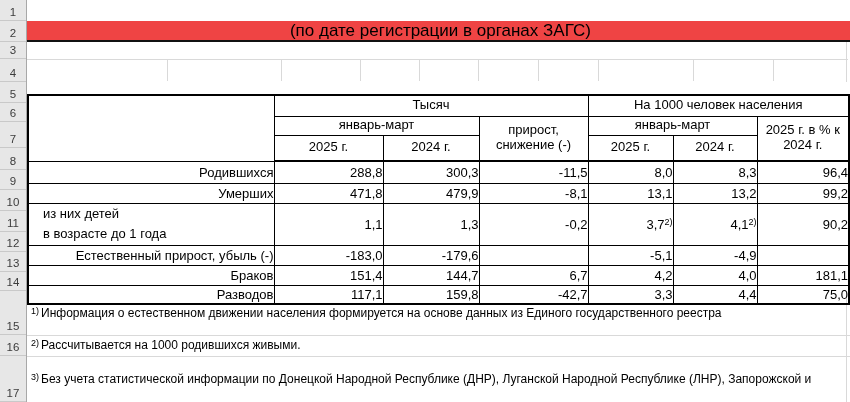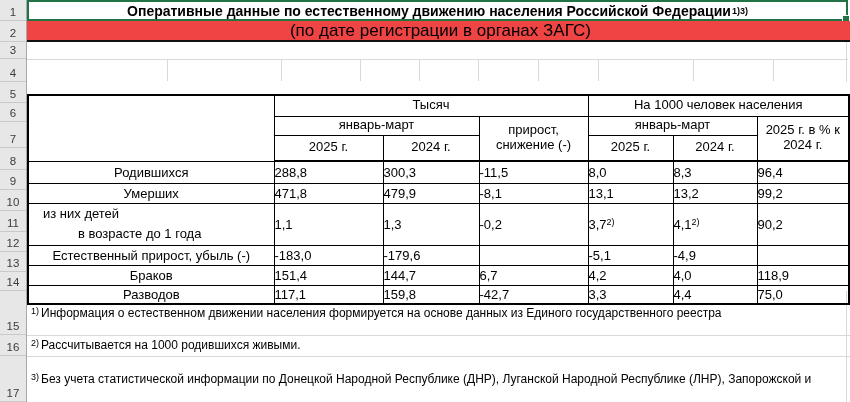--- a/index.html
+++ b/index.html
@@ -27,28 +27,28 @@
   .vgrid{width:1px;background:#d9d9d9;}
   
   table.main{left:27px;top:94px;border-collapse:collapse;table-layout:fixed;
       width:821px;font-size:13px;}
   table.main{border:2px solid #000;}
   table.main td{border:1px solid #000;vertical-align:middle;box-sizing:border-box;
       overflow:hidden;white-space:nowrap;padding:0;}
   td.hc{text-align:center;line-height:1.15;}
   td.tL{border-left-width:2px;}
   .hbot{border-bottom-width:2px !important;margin-top:30px;}
-  td.lbl{text-align:center;padding-left:5px;}
-  td.num{}
+  td.lbl{text-align:right;padding-left:5px;}
+  td.num{text-align:right;}
   td.c1{padding-right:24px;} td.c2{padding-right:14px;} td.c3{padding-right:14px;}
   td.c4{padding-right:24px;} td.c5{padding-right:22px;} td.c6{padding-right:15px;}
   td.vb{vertical-align:bottom;padding-bottom:3px;}
   td.lblblk{vertical-align:top;padding-left:0;padding-top:1px;}
   .blk1{padding-left:14px;line-height:20px;}
-  .blk2{padding-left:14px;line-height:20px;margin-left:35px;}
+  .blk2{padding-left:14px;line-height:20px;}
   .cellsup{font-size:9px;vertical-align:4px;}
   
   .fn{left:27px;box-sizing:border-box;padding-left:4px;display:flex;
       flex-direction:column;justify-content:center;font-size:12px;line-height:19px;}
   .fn sup{font-size:9px;vertical-align:3px;margin-right:2px;}
 </style>
 </head>
 <body>
 
 <div class="sheet">
@@ -115,25 +115,20 @@
   <div class="abs vgrid" style="left:478px;top:59px;height:22px;"></div>
   <div class="abs vgrid" style="left:538px;top:59px;height:22px;"></div>
   <div class="abs vgrid" style="left:598px;top:59px;height:22px;"></div>
   <div class="abs vgrid" style="left:693px;top:59px;height:22px;"></div>
   <div class="abs vgrid" style="left:773px;top:59px;height:22px;"></div>
   <div class="abs vgrid" style="left:846px;top:42px;height:40px;"></div>
   <div class="abs hgrid" style="left:27px;top:335px;width:823px;"></div>
   <div class="abs hgrid" style="left:27px;top:356px;width:823px;"></div>
   <div class="abs vgrid" style="left:846px;top:291px;height:111px;"></div>
 
-  <div class="abs title-cell">
-    <span>Оперативные данные по естественному движению населения Российской Федерации</span>
-      <sup>1)3)</sup>
-    <div class="fill-handle"></div>
-  </div>
 
   <div class="abs subtitle-cell">
     <span>(по дате регистрации в органах ЗАГС)</span>
   </div>
 
   <table class="abs main">
     <colgroup>
       <col style="width:246px">
         <col style="width:109px">
         <col style="width:96px">
@@ -206,21 +201,21 @@
       <td class="num c5">-4,9</td>
       <td class="num c6"></td>
     </tr>
     <tr style="height:20px">
       <td class="lbl">Браков</td>
       <td class="num c1">151,4</td>
       <td class="num c2">144,7</td>
       <td class="num c3">6,7</td>
       <td class="num c4 tL">4,2</td>
       <td class="num c5">4,0</td>
-      <td class="num c6">118,9</td>
+      <td class="num c6">181,1</td>
     </tr>
     <tr style="height:19px">
       <td class="lbl">Разводов</td>
       <td class="num c1">117,1</td>
       <td class="num c2">159,8</td>
       <td class="num c3">-42,7</td>
       <td class="num c4 tL">3,3</td>
       <td class="num c5">4,4</td>
       <td class="num c6">75,0</td>
     </tr>

